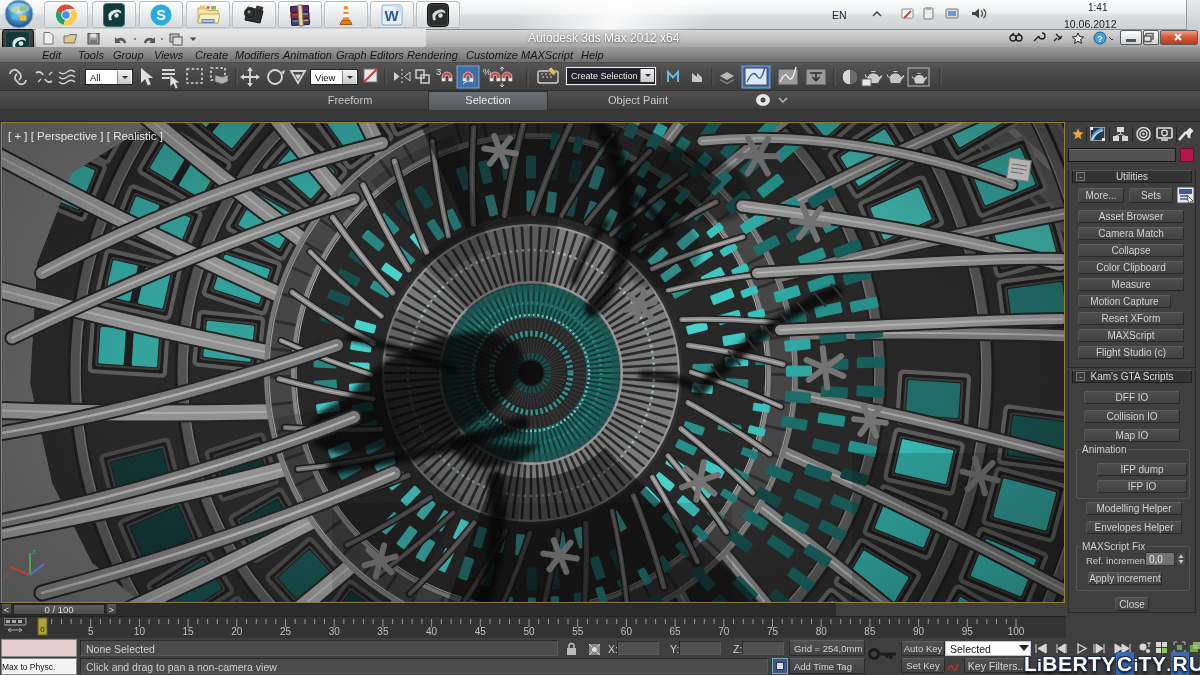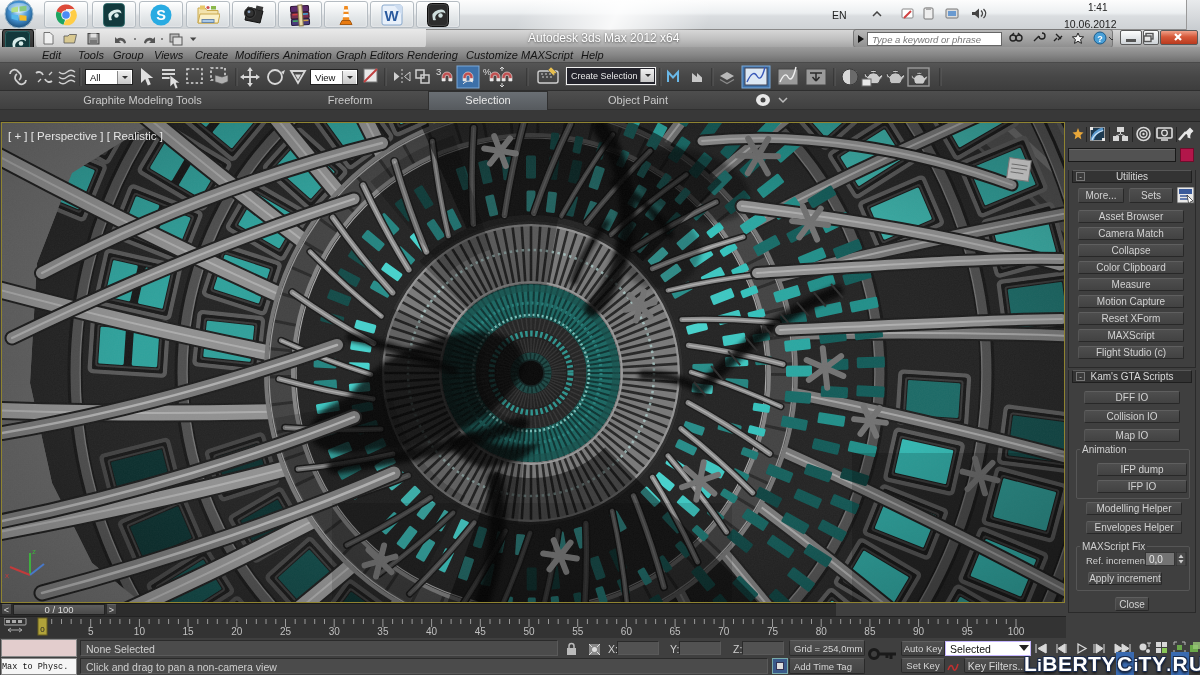--- a/index.html
+++ b/index.html
@@ -206,26 +206,20 @@
       <rect x="50" y="9" width="7" height="4" fill="#777"></rect>
       <path d="M86,12 a5.5,5.5 0 0 0 -9,-4 l-2,-2 v6 h6 l-2,-2 a3.5,3.5 0 0 1 5,2.5 z" fill="#555"></path>
       <circle cx="95" cy="8" r="1" fill="#666"></circle>
       <path d="M104,12 a5.5,5.5 0 0 1 9,-4 l2,-2 v6 h-6 l2,-2 a3.5,3.5 0 0 0 -5,2.5 z" fill="#555"></path>
       <circle cx="122" cy="8" r="1" fill="#666"></circle>
       <rect x="130" y="3" width="9" height="8" fill="#bbb" stroke="#555"></rect>
       <rect x="133" y="6" width="9" height="8" fill="#ddd" stroke="#555"></rect>
       <path d="M150,6.5 l3.2,3.5 3.2,-3.5 z" fill="#444"></path>
     </svg>
 <div class="abs" id="titletext">Autodesk 3ds Max 2012 x64</div>
-<div class="abs" id="searchwrap">
-      <svg class="abs" style="left:2px;top:4px" width="10" height="10">
-        <path d="M2,1 L8,5 L2,9 Z" fill="#111"></path>
-      </svg>
-      <div id="searchbox">Type a keyword or phrase</div>
-    </div>
 <svg class="abs" style="left:1008px;top:31px" width="105" height="15">
       <g stroke="#222" fill="none" stroke-width="1.4">
         <circle cx="5" cy="7" r="3"></circle>
         <circle cx="11" cy="7" r="3"></circle>
         <path d="M4,4 L6,2 M10,2 L12,4"></path>
         <path d="M26,10 L31,5 M31,5 a3,3 0 1 0 3,-3"></path>
         <path d="M48,3 l5,5 M50,9 l4,-4 M46,10 l3,-3"></path>
       </g>
       <path d="M70,2 l1.6,3.6 4,0.3 -3,2.6 0.9,3.9 -3.5,-2.1 -3.5,2.1 0.9,-3.9 -3,-2.6 4,-0.3 Z" fill="#f8f8f8" stroke="#222"></path>
       <circle cx="92" cy="7" r="6" fill="#4aa0d8" stroke="#1a5a8a"></circle>
@@ -358,21 +352,20 @@
         <ellipse cx="7.5" cy="1.2" rx="2.4" ry="0.9"></ellipse>
       </g>
 <line x1="940" y1="5" x2="940" y2="23" stroke="#2a2a2a"></line>
       <line x1="941" y1="5" x2="941" y2="23" stroke="#5c5c5c"></line>
 </svg>
 <div class="drop" style="left:85px;top:69px;width:48px">All</div>
 <div class="drop" style="left:310px;top:69px;width:48px">View</div>
 <div class="drop" style="left:566px;top:67px;width:90px;height:18px;line-height:17px;background:#23232b;color:#e8e8e8;border:1px solid #efefef;box-shadow:0 0 0 1px #555;font-size:9px">Create Selection Se</div>
 <div class="abs" id="ribbon"></div>
 <div class="abs" style="left:428px;top:91px;width:120px;height:19px;background:linear-gradient(180deg,#6a6f74,#565a5e);border:1px solid #2f2f2f;border-bottom:none"></div>
-<div class="rtab" style="left:35px;width:215px">Graphite Modeling Tools</div>
 <div class="rtab" style="left:305px;width:90px">Freeform</div>
 <div class="rtab" style="left:428px;width:120px;color:#eaeaea">Selection</div>
 <div class="rtab" style="left:583px;width:110px">Object Paint</div>
 <svg class="abs" style="left:755px;top:93px" width="40" height="14">
       <ellipse cx="8" cy="7" rx="7" ry="6" fill="#e8e8e8"></ellipse>
       <circle cx="8" cy="7" r="2.5" fill="#444"></circle>
       <path d="M24,5 l4,4 4,-4" fill="none" stroke="#bbb" stroke-width="1.5"></path>
     </svg>
 <div class="abs" id="ribbon2"></div>
 <div class="abs" id="vpwrap">
@@ -1539,21 +1532,21 @@
       <rect x="0" y="0" width="17" height="16" fill="#e8e8e8" stroke="#555"></rect>
       <rect x="2" y="2" width="13" height="5" fill="#3a5a9a"></rect>
       <path d="M3,9 h8 M3,12 h8" stroke="#3a5a9a" stroke-width="1.5"></path>
       <path d="M10,8 l6,6 -3,1 -1,3 Z" fill="#fff" stroke="#222" stroke-width="0.7"></path>
     </svg>
 <div class="pbtn" style="left:1078px;top:210px;width:106px;height:13px;line-height:12px;font-size:10px">Asset Browser</div>
 <div class="pbtn" style="left:1078px;top:227px;width:106px;height:13px;line-height:12px;font-size:10px">Camera Match</div>
 <div class="pbtn" style="left:1078px;top:244px;width:106px;height:13px;line-height:12px;font-size:10px">Collapse</div>
 <div class="pbtn" style="left:1078px;top:261px;width:106px;height:13px;line-height:12px;font-size:10px">Color Clipboard</div>
 <div class="pbtn" style="left:1078px;top:278px;width:106px;height:13px;line-height:12px;font-size:10px">Measure</div>
-<div class="pbtn" style="left:1078px;top:295px;width:106px;height:13px;line-height:12px;font-size:10px">Motion Capture</div>
+<div class="pbtn" style="left:1078px;top:295px;width:93px;height:13px;line-height:12px;font-size:10px">Motion Capture</div>
 <div class="pbtn" style="left:1078px;top:312px;width:106px;height:13px;line-height:12px;font-size:10px">Reset XForm</div>
 <div class="pbtn" style="left:1078px;top:329px;width:106px;height:13px;line-height:12px;font-size:10px">MAXScript</div>
 <div class="pbtn" style="left:1078px;top:346px;width:106px;height:13px;line-height:12px;font-size:10px">Flight Studio (c)</div>
 <div class="rollhead" style="left:1072px;top:370px;width:120px">Kam's GTA Scripts</div>
 <div class="abs" style="left:1076px;top:372px;width:9px;height:9px;border:1px solid #777;background:#3a3a3a;color:#ccc;font-size:8px;line-height:7px;text-align:center">-</div>
 <div class="abs" style="left:1068px;top:370px;width:128px;height:243px;border:1px solid #2a2a2a;border-top:none"></div>
 <div class="pbtn" style="left:1084px;top:391px;width:96px;height:13px;line-height:12px;font-size:10px">DFF IO</div>
 <div class="pbtn" style="left:1084px;top:410px;width:96px;height:13px;line-height:12px;font-size:10px">Collision IO</div>
 <div class="pbtn" style="left:1084px;top:429px;width:96px;height:13px;line-height:12px;font-size:10px">Map IO</div>
 <div class="grp" style="left:1076px;top:449px;width:114px;height:50px"></div>
@@ -1704,21 +1697,21 @@
 </svg>
 <svg class="abs" style="left:4px;top:618px" width="30" height="18">
       <rect x="0" y="0" width="22" height="7" rx="1" fill="none" stroke="#aaa"></rect>
       <rect x="2" y="2" width="4" height="3" fill="#aaa"></rect>
       <rect x="8" y="2" width="4" height="3" fill="#aaa"></rect>
       <rect x="14" y="2" width="4" height="3" fill="#aaa"></rect>
       <path d="M4,12 h14 m-14,0 l3,-2 m-3,2 l3,2 m11,-2 l-3,-2 m3,2 l-3,2" stroke="#aaa" fill="none"></path>
     </svg>
 <div class="abs" id="botbar"></div>
 <div class="abs" style="left:1px;top:639px;width:76px;height:18px;background:#e3cdcd;border:1px solid #888"></div>
-<div class="abs" style="left:1px;top:658px;width:76px;height:17px;background:#f5f5f5;border:1px solid #888;font-family:Liberation Mono, monospace;font-size:8.5px;color:#111;line-height:16px">Max to Physc.</div>
+<div class="abs" style="left:1px;top:658px;width:76px;height:17px;background:#f5f5f5;border:1px solid #888;font-family:Liberation Sans, sans-serif;font-size:8.5px;color:#111;line-height:16px">Max to Physc.</div>
 <div class="abs fld" style="left:80px;top:640px;width:478px;height:16px"></div>
 <div class="btxt" style="left:86px;top:643px">None Selected</div>
 <div class="abs fld" style="left:80px;top:658px;width:688px;height:16px"></div>
 <div class="btxt" style="left:86px;top:661px">Click and drag to pan a non-camera view</div>
 <svg class="abs" style="left:565px;top:642px" width="40" height="14">
       <rect x="2" y="6" width="9" height="7" fill="#bbb"></rect>
       <path d="M4,6 v-2 a2.5,2.5 0 0 1 5,0 v2" fill="none" stroke="#bbb" stroke-width="1.5"></path>
       <rect x="24" y="2" width="11" height="11" fill="#888"></rect>
       <circle cx="29.5" cy="7.5" r="2.5" fill="#ddd"></circle>
       <path d="M24,2 l3,3 m8,-3 l-3,3 m3,8 l-3,-3 m-8,3 l3,-3" stroke="#ddd"></path>

